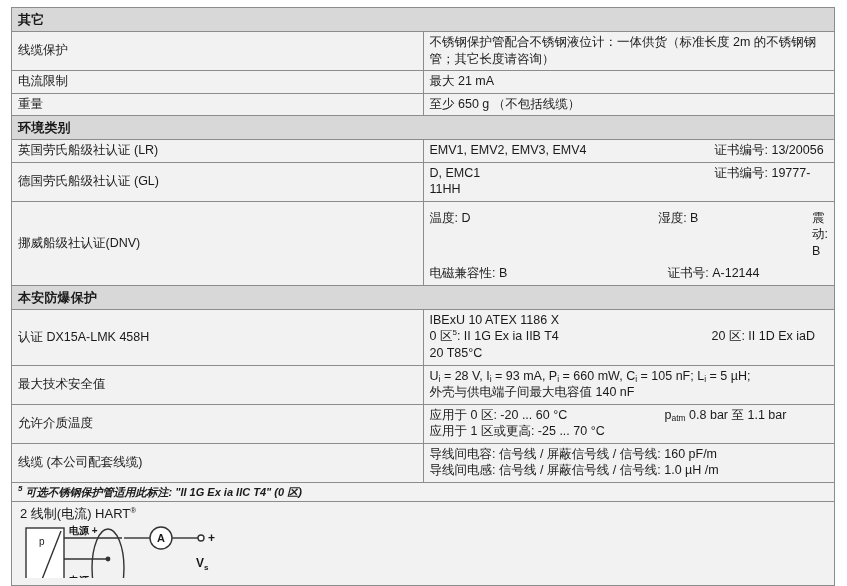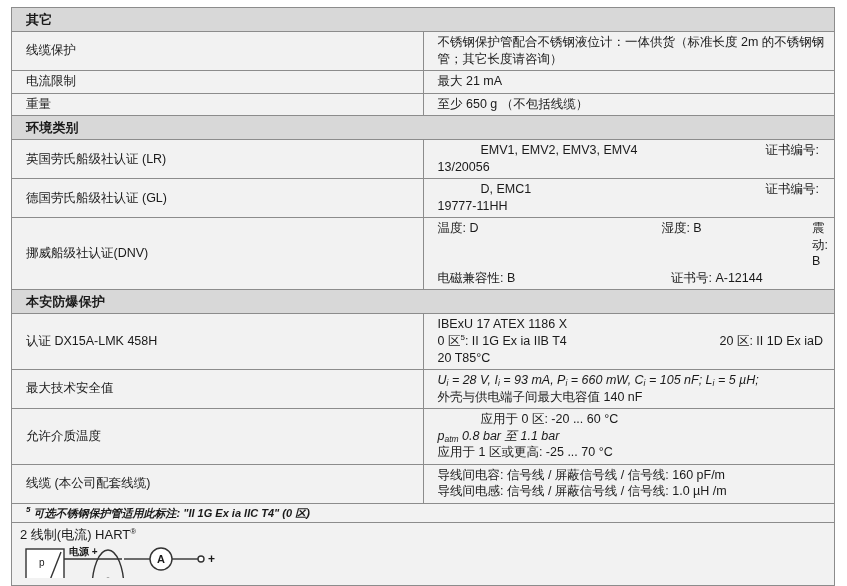--- a/index.html
+++ b/index.html
@@ -25,21 +25,21 @@
   }
 
   table.spec {
     border-collapse: collapse;
     width: 824px;
     table-layout: fixed;
   }
 
   table.spec td {
     border: 1px solid #8c8c8c;
-    padding: 2px 6px 3px 14px;
+    padding: 2px 6px 3px 6px;
     vertical-align: middle;
     background: #f2f2f2;
     line-height: 1.32;
   }
 
   
   tr.section-row td {
     background: #d8d8d8;
     font-weight: bold;
     font-size: 13px;
@@ -64,29 +64,29 @@
     padding-bottom: 2px;
     background: #f2f2f2;
   }
   .fn-sup {
     font-size: 8px;
     vertical-align: super;
   }
 
   .two-col {
     display: flex;
+    margin-top: 6px;
   }
   .c1 { width: 275px; }
   .c2 { width: 185px; }
   .c3 { flex: 1; }
 
   .cert-col {
     display: inline-block;
     width: 285px;
-    margin-left: 43px;
   }
 
   .zone-col {
     display: inline-block;
     width: 282px;
   }
 
   sub {
     font-size: 8.5px;
     vertical-align: baseline;
@@ -95,21 +95,21 @@
   }
   sup.reg {
     font-size: 8px;
     vertical-align: super;
   }
   sup.fnref {
     font-size: 8px;
     vertical-align: super;
   }
 
-  .nowrap { white-space: nowrap; font-style: italic; }
+  .nowrap { white-space: nowrap; }
 
   
   .diagram-wrap {
     position: relative;
     height: 118px;
     background: #f2f2f2;
   }
   .diagram-title {
     font-size: 13px;
     padding: 3px 0 2px 8px;
@@ -188,21 +188,21 @@
       </td>
     </tr>
 
     <tr class="section-row">
       <td colspan="2">本安防爆保护</td>
     </tr>
 
     <tr>
       <td class="label">认证 DX15A-LMK 458H</td>
       <td class="value">
-        <div>IBExU 17 ATEX 1186 X</div>
+        <div>IBExU 10 ATEX 1186 X</div>
         <div>
           <span class="zone-col"><span>0 区</span><sup class="fnref">5</sup><span>: II 1G Ex ia IIB T4</span></span><span>20 区: II 1D Ex iaD 20 T85°C</span>
         </div>
       </td>
     </tr>
 
     <tr>
       <td class="label">最大技术安全值</td>
       <td class="value">
         <div>

